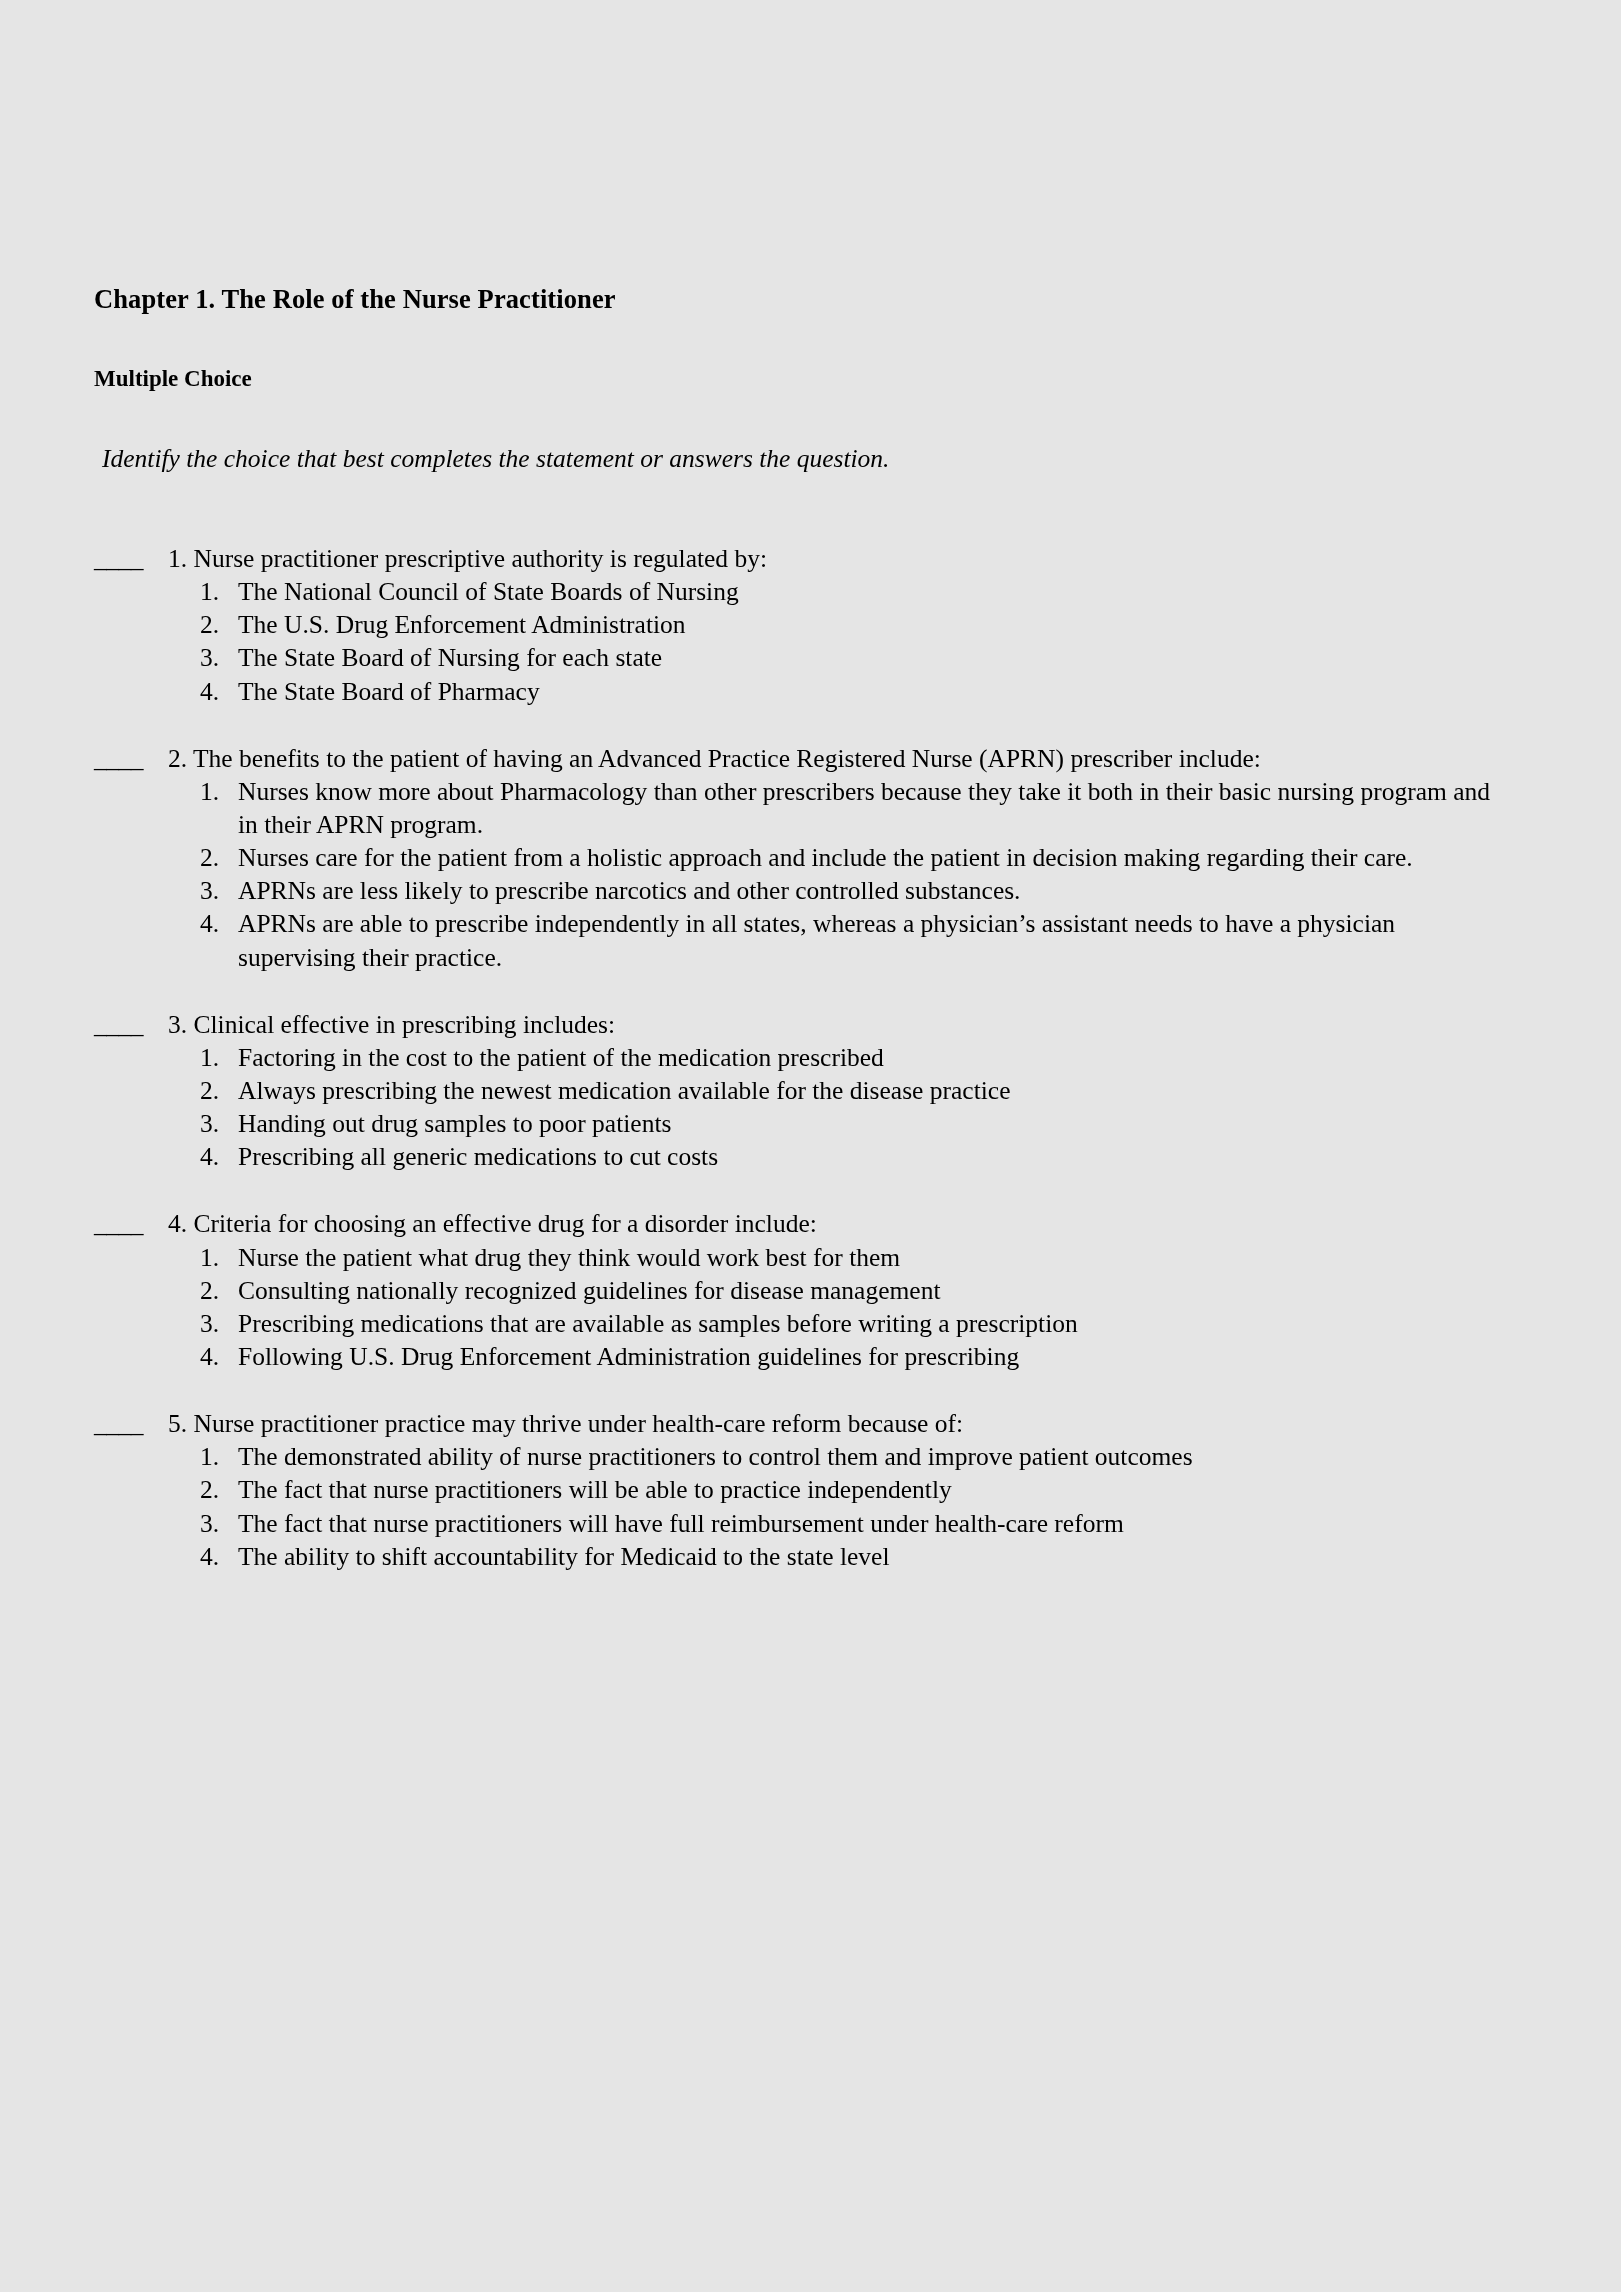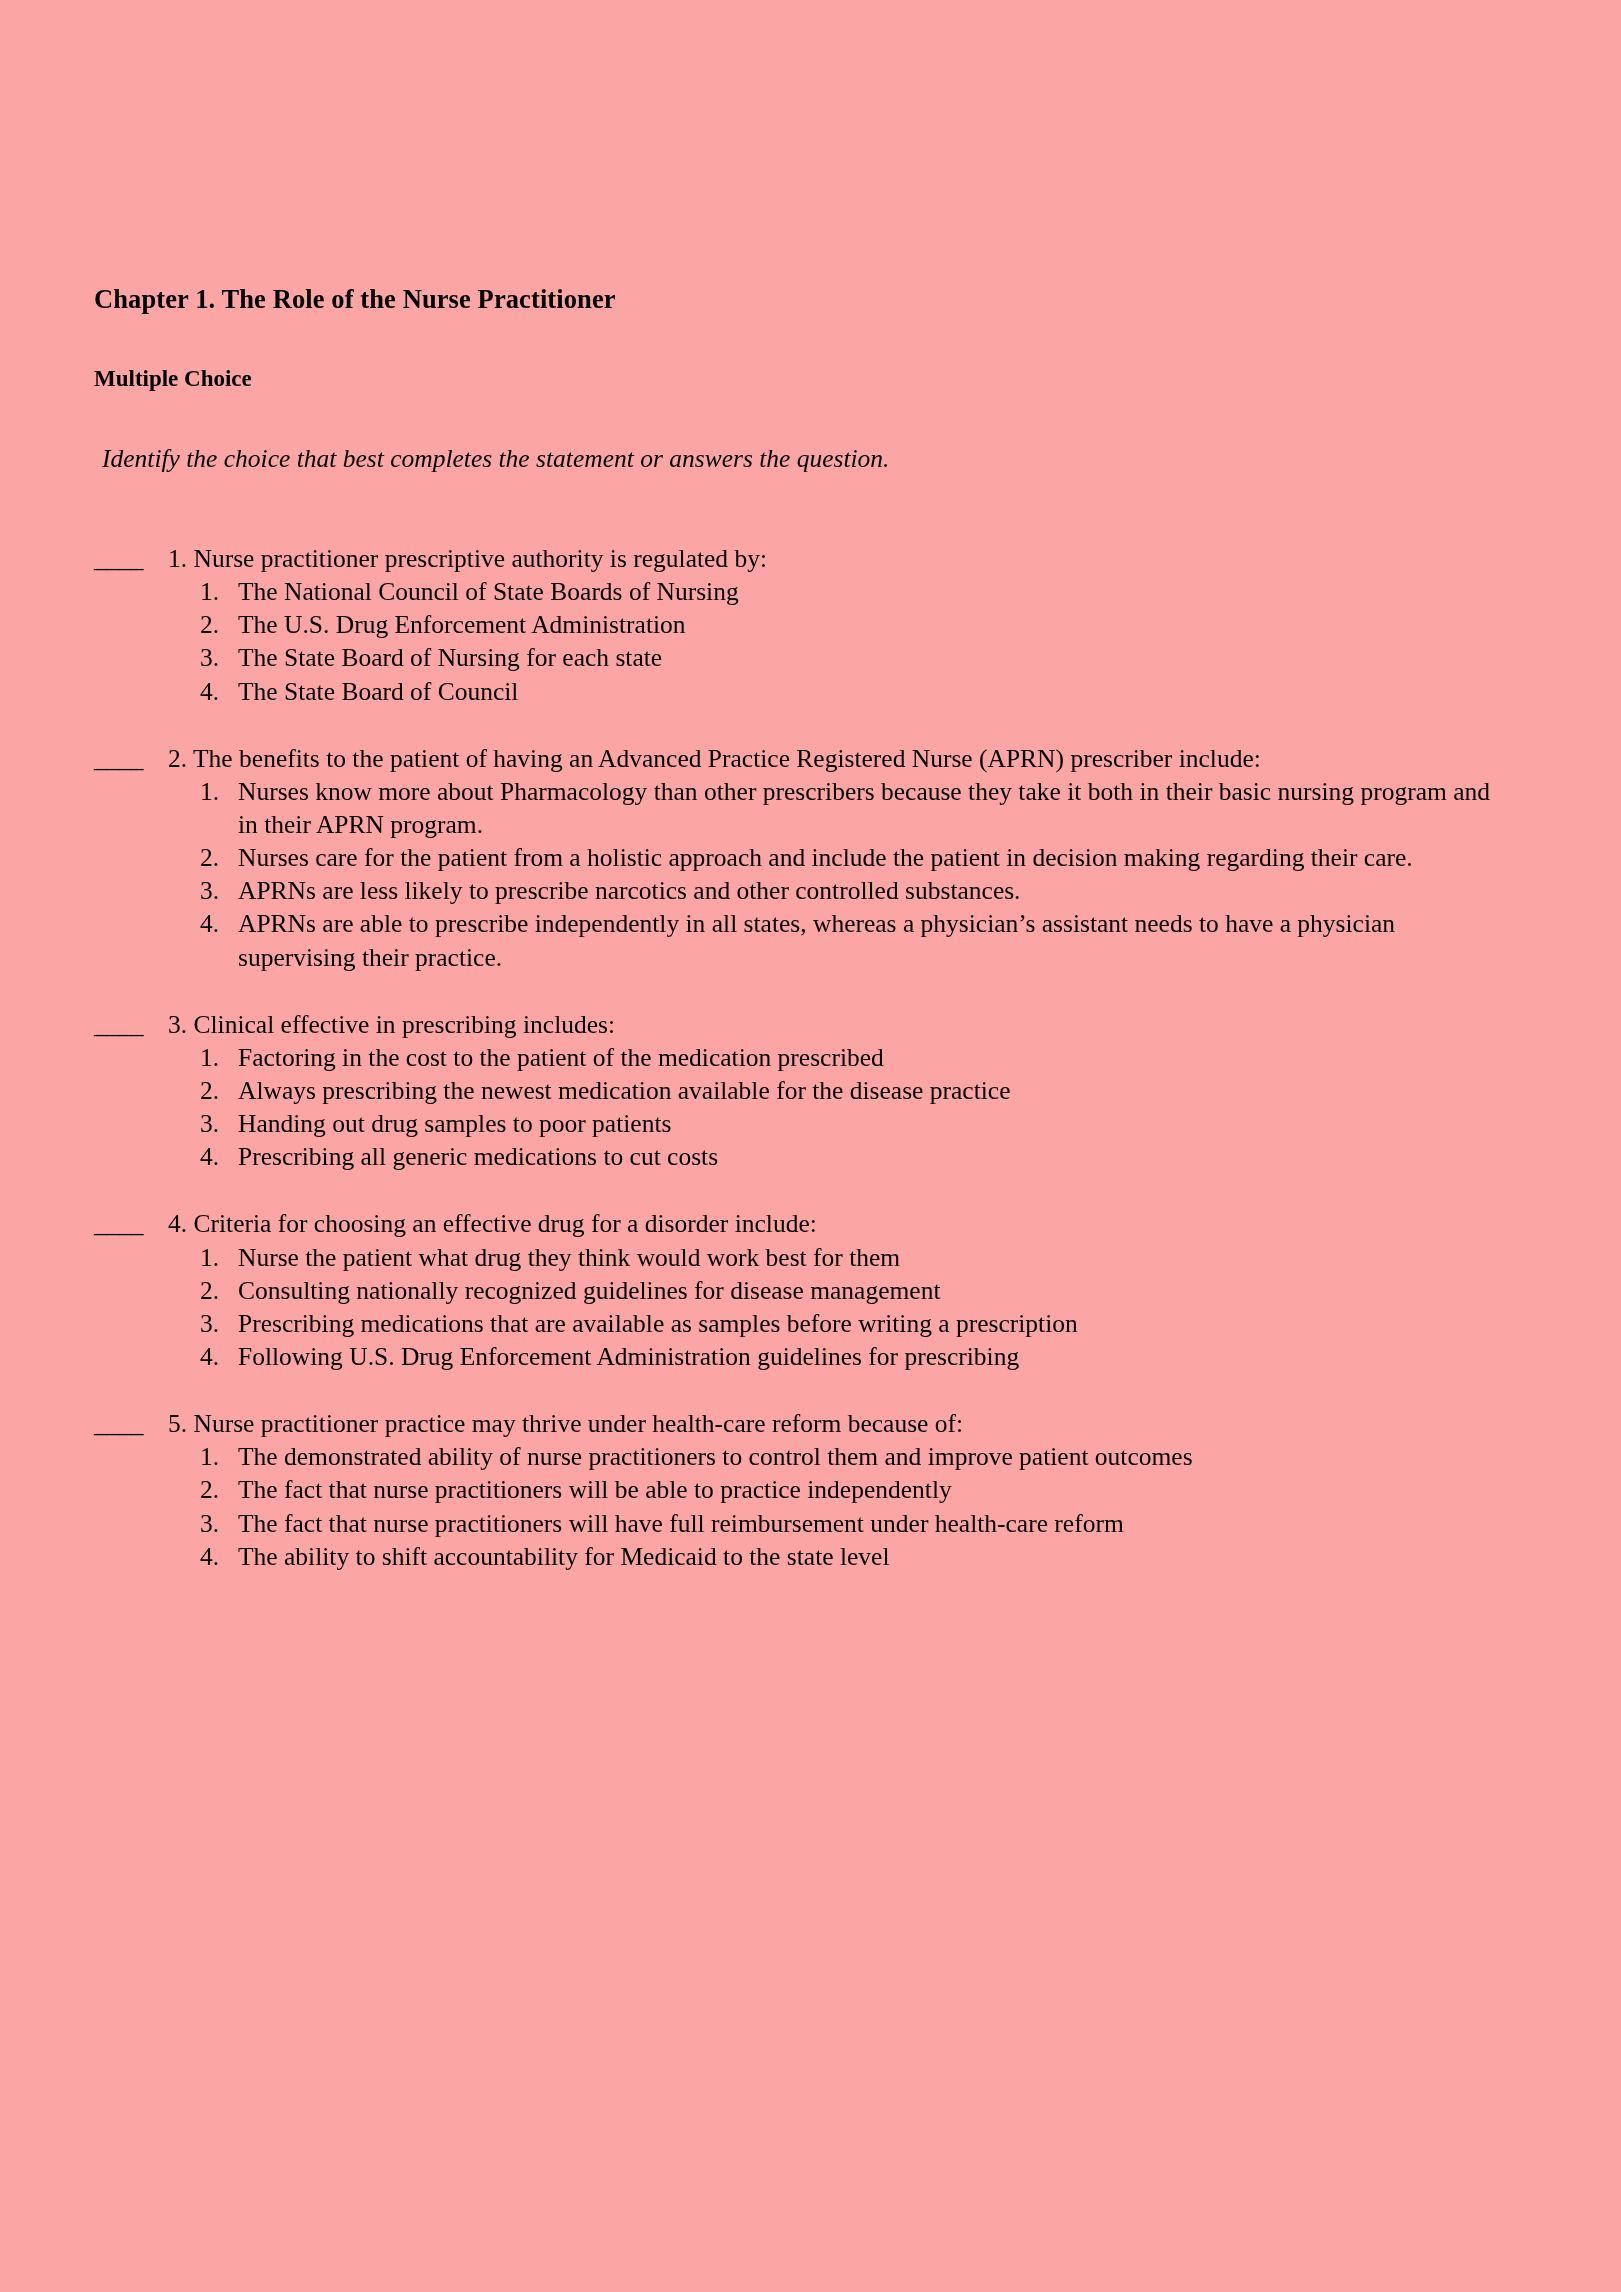--- a/index.html
+++ b/index.html
@@ -5,21 +5,21 @@
   html, body {
     margin: 0;
     padding: 0;
     background: #ffffff;
   }
 
   .page {
     position: relative;
     width: 1621px;
     height: 2293px;
-    background: #fca5a5;
+    background: #e5e5e5;
     box-sizing: border-box;
     font-family: "Liberation Serif", "DejaVu Serif", serif;
     color: #000000;
     overflow: hidden;
   }
 
   .content {
     position: absolute;
     left: 94px;
     top: 284px;
@@ -150,21 +150,21 @@
             <li>
               <span class="opt-num">2.</span>
               <span class="opt-text">The U.S. Drug Enforcement Administration</span>
             </li>
             <li>
               <span class="opt-num">3.</span>
               <span class="opt-text">The State Board of Nursing for each state</span>
             </li>
             <li>
               <span class="opt-num">4.</span>
-              <span class="opt-text">The State Board of Council</span>
+              <span class="opt-text">The State Board of Pharmacy</span>
             </li>
           </ol>
         </div>
         <div class="question">
           <div class="question-head">
             <span class="q-blank">____</span>
             <span class="q-body"><span class="q-number">2.</span> <span class="q-text">The benefits to the patient of having an Advanced Practice Registered Nurse (APRN) prescriber include:</span></span>
           </div>
           <ol class="options">
             <li>

